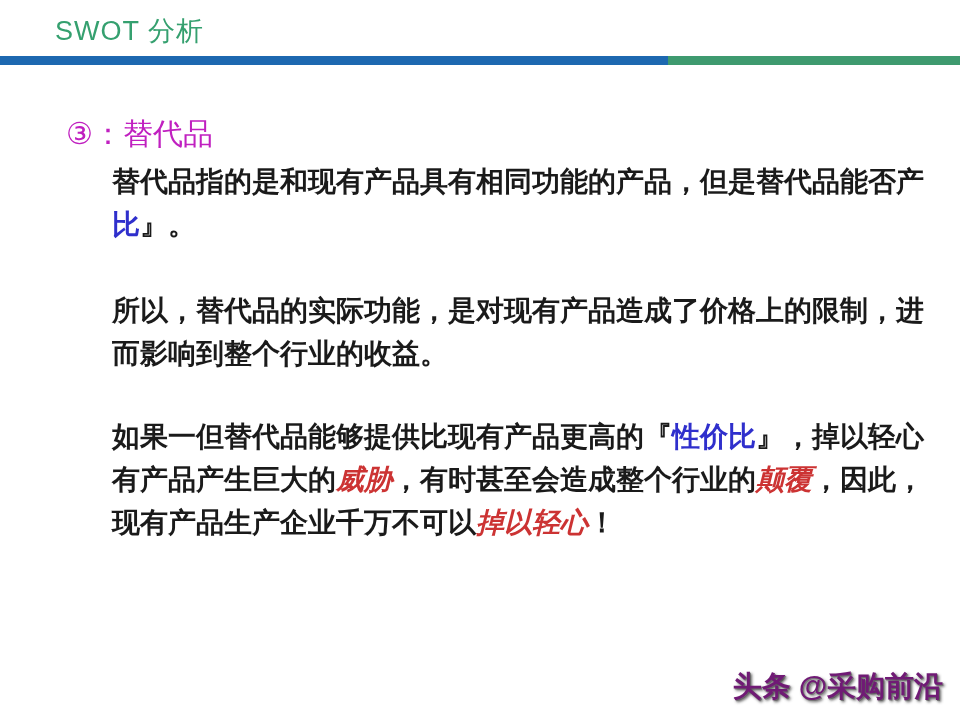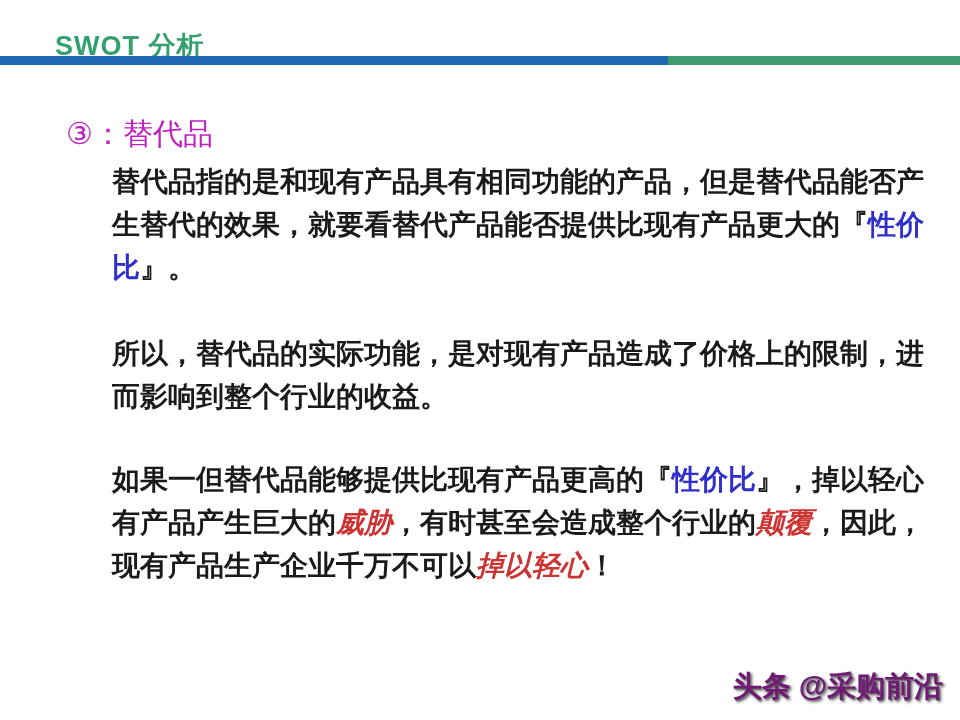--- a/index.html
+++ b/index.html
@@ -15,23 +15,23 @@
   html,body{background:#e9e9e9;}
   .slide{
     position:relative;
     width:960px;height:720px;
     background:#ffffff;
     overflow:hidden;
     font-family:"Liberation Sans","DejaVu Sans",sans-serif;
   }
   .slide-title{
     position:absolute;
-    left:55px;top:28px;
+    left:55px;top:13px;
     font-size:27px;
-    font-weight:700;
+    font-weight:400;
     color:var(--title-green);
     letter-spacing:1px;
     white-space:nowrap;
   }
   .divider{
     position:absolute;
     left:0;top:56px;
     width:960px;height:9px;
     display:flex;
   }
@@ -79,21 +79,20 @@
   <div class="divider">
     <div class="seg-blue-bar"></div>
     <div class="seg-green-bar"></div>
   </div>
 
   <div class="section-heading">③：替代品</div>
 
   <div class="body-text">
       <div class="para">
         <div class="line"><span>替代品指的是和现有产品具有相同功能的产品，但是替代品能否产</span></div>
-        <div class="line"><span>生替代的效果，就要看替代产品能否提供比现有产品更大的『</span><span class="c-blue">性价</span></div>
         <div class="line"><span class="c-blue">比</span><span>』。</span></div>
       </div>
       <div class="para">
         <div class="line"><span>所以，替代品的实际功能，是对现有产品造成了价格上的限制，进</span></div>
         <div class="line"><span>而影响到整个行业的收益。</span></div>
       </div>
       <div class="para">
         <div class="line"><span>如果一但替代品能够提供比现有产品更高的『</span><span class="c-blue">性价比</span><span>』，掉以轻心</span></div>
         <div class="line"><span>有产品产生巨大的</span><span class="c-red">威胁</span><span>，有时甚至会造成整个行业的</span><span class="c-red">颠覆</span><span>，因此，</span></div>
         <div class="line"><span>现有产品生产企业千万不可以</span><span class="c-red">掉以轻心</span><span>！</span></div>

